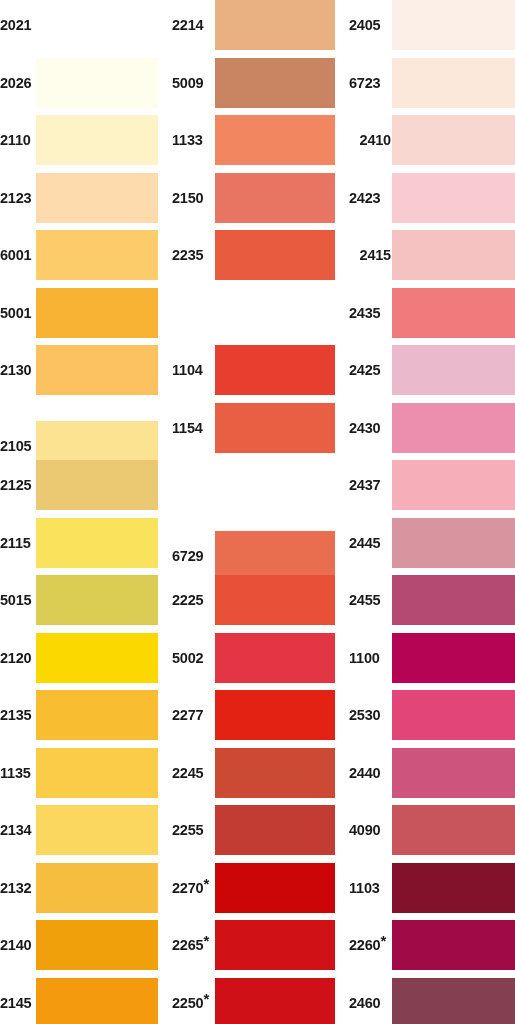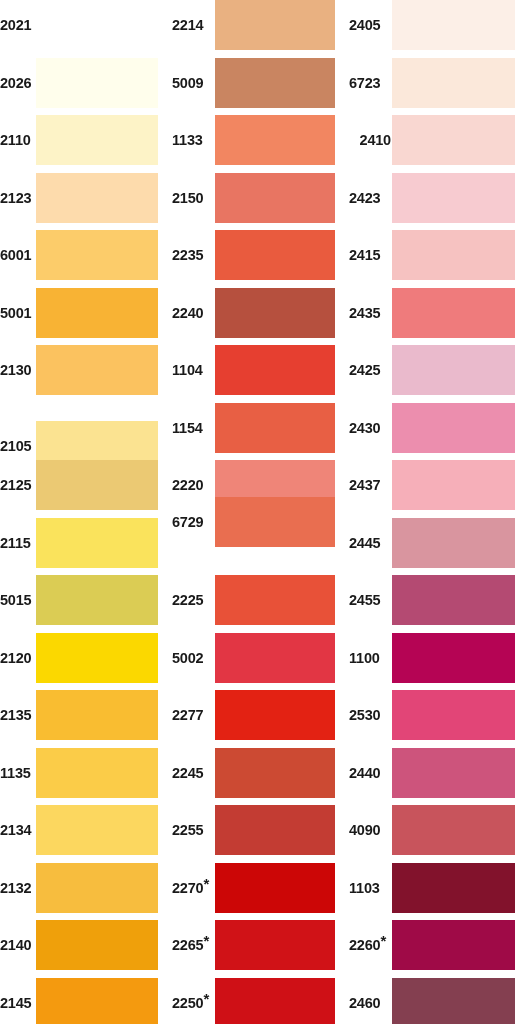--- a/index.html
+++ b/index.html
@@ -164,37 +164,29 @@
         <div class="swatch" title="1133" style="background: rgb(242, 134, 97);"></div>
       </div>
       <div class="row" style="top: 172.5px;">
         <div class="swatch-label"><span class="num">2150</span></div>
         <div class="swatch" title="2150" style="background: rgb(232, 117, 98);"></div>
       </div>
       <div class="row" style="top: 230px;">
         <div class="swatch-label"><span class="num">2235</span></div>
         <div class="swatch" title="2235" style="background: rgb(233, 91, 62);"></div>
       </div>
-      <div class="row" style="top: 287.5px;">
-        <div class="swatch-label"><span class="num">2240</span></div>
-        <div class="swatch" title="2240" style="background: rgb(182, 80, 62);"></div>
-      </div>
       <div class="row" style="top: 345px;">
         <div class="swatch-label"><span class="num">1104</span></div>
         <div class="swatch" title="1104" style="background: rgb(230, 63, 48);"></div>
       </div>
       <div class="row" style="top: 402.5px;">
         <div class="swatch-label"><span class="num">1154</span></div>
         <div class="swatch" title="1154" style="background: rgb(232, 95, 68);"></div>
       </div>
-      <div class="row" style="top: 460px;">
-        <div class="swatch-label"><span class="num">2220</span></div>
-        <div class="swatch" title="2220" style="background: rgb(239, 133, 120);"></div>
-      </div>
-      <div class="row" style="top: 497px;">
+      <div class="row" style="top: 531px;">
         <div class="swatch-label"><span class="num">6729</span></div>
         <div class="swatch" title="6729" style="background: rgb(233, 110, 80);"></div>
       </div>
       <div class="row" style="top: 575px;">
         <div class="swatch-label"><span class="num">2225</span></div>
         <div class="swatch" title="2225" style="background: rgb(232, 81, 56);"></div>
       </div>
       <div class="row" style="top: 632.5px;">
         <div class="swatch-label"><span class="num">5002</span></div>
         <div class="swatch" title="5002" style="background: rgb(226, 54, 68);"></div>
@@ -234,21 +226,21 @@
         <div class="swatch" title="6723" style="background: rgb(251, 232, 218);"></div>
       </div>
       <div class="row" style="top: 115px; text-align: right;">
         <div class="swatch-label"><span class="num">2410</span></div>
         <div class="swatch" title="2410" style="background: rgb(249, 215, 209);"></div>
       </div>
       <div class="row" style="top: 172.5px;">
         <div class="swatch-label"><span class="num">2423</span></div>
         <div class="swatch" title="2423" style="background: rgb(247, 203, 208);"></div>
       </div>
-      <div class="row" style="top: 230px;">
+      <div class="row" style="top: 230px; text-align: right;">
         <div class="swatch-label"><span class="num">2415</span></div>
         <div class="swatch" title="2415" style="background: rgb(246, 194, 193);"></div>
       </div>
       <div class="row" style="top: 287.5px;">
         <div class="swatch-label"><span class="num">2435</span></div>
         <div class="swatch" title="2435" style="background: rgb(239, 123, 124);"></div>
       </div>
       <div class="row" style="top: 345px;">
         <div class="swatch-label"><span class="num">2425</span></div>
         <div class="swatch" title="2425" style="background: rgb(234, 186, 204);"></div>

